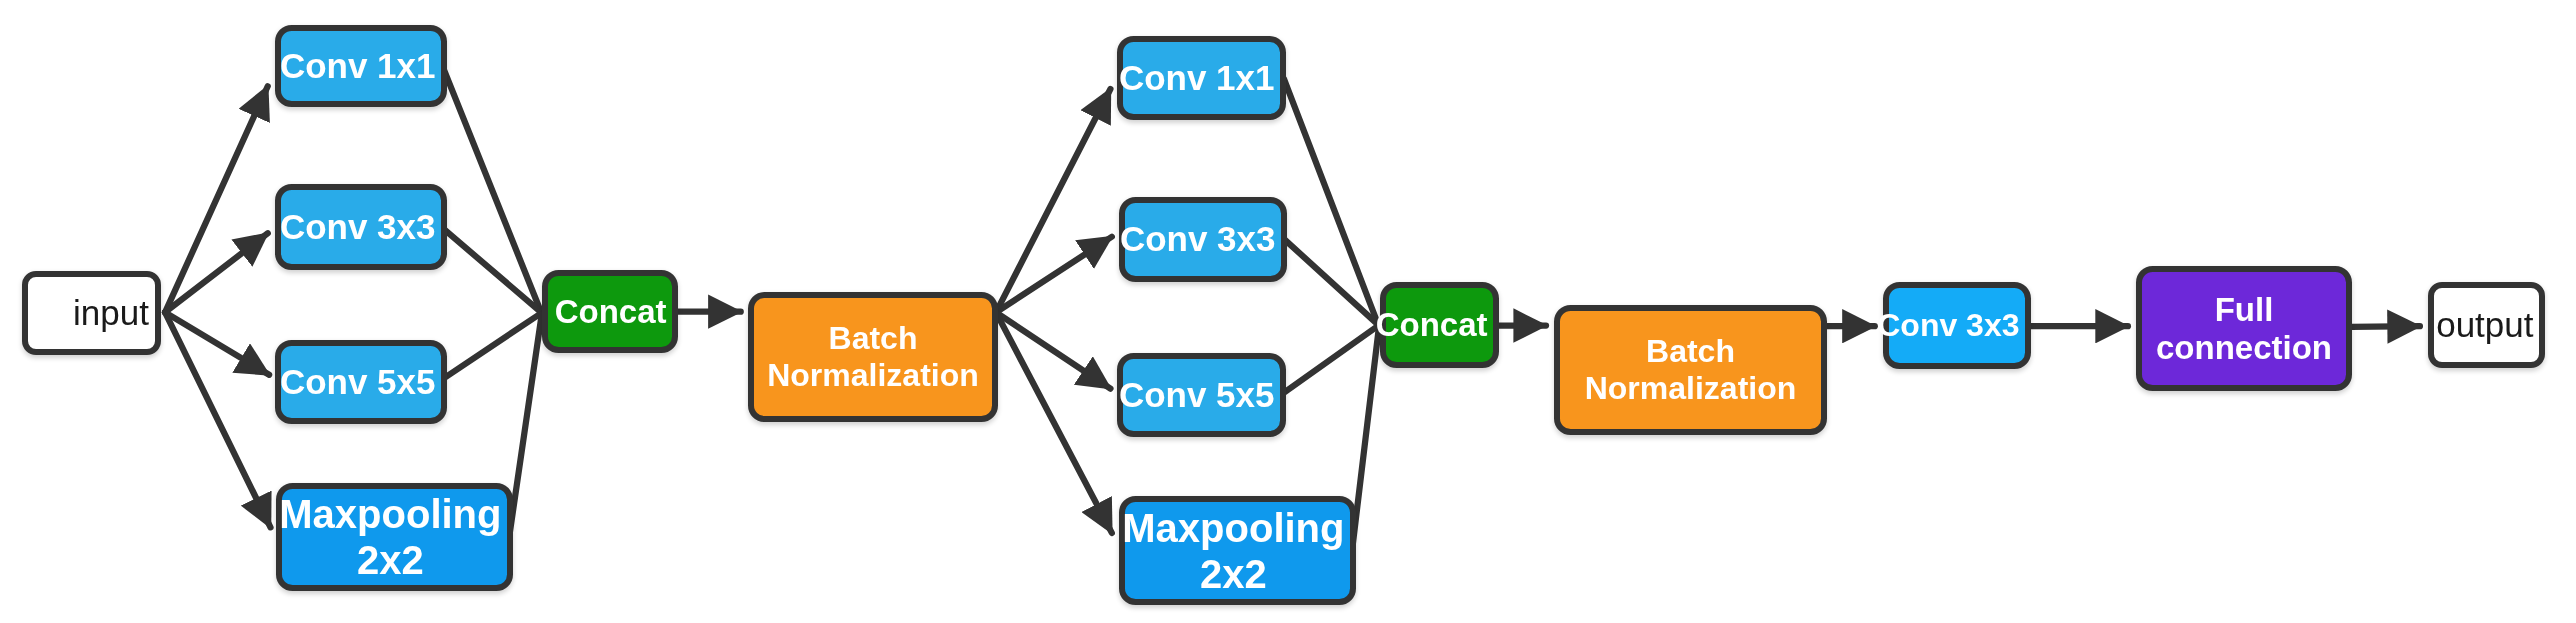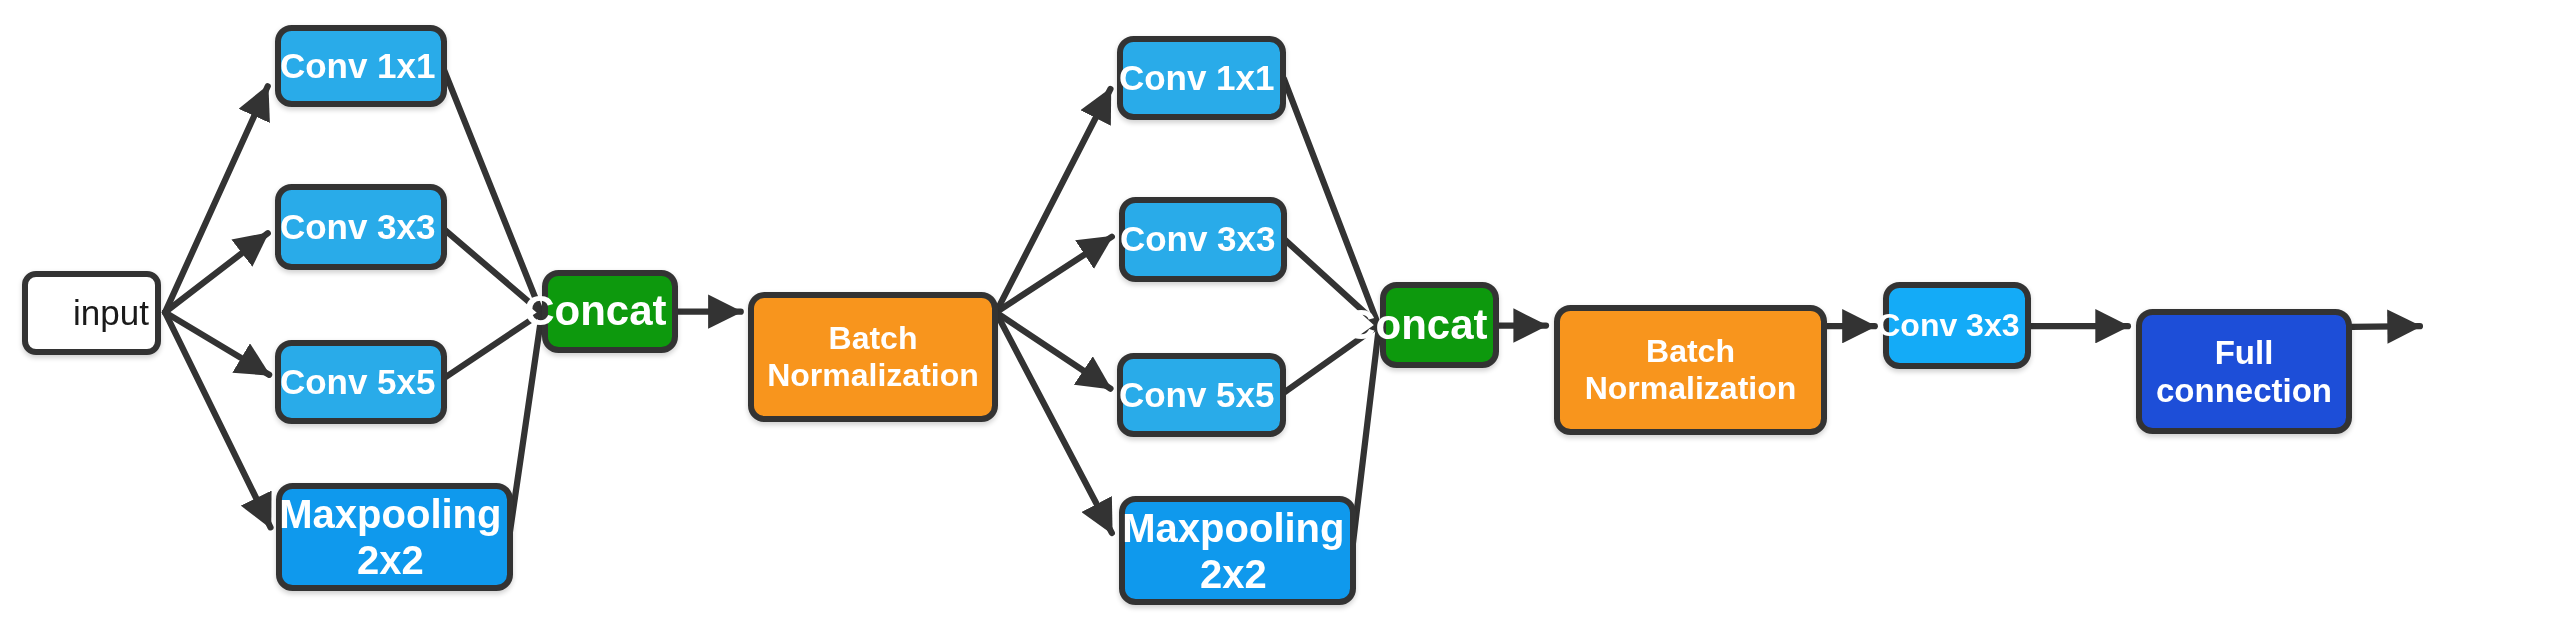--- a/index.html
+++ b/index.html
@@ -37,26 +37,26 @@
     line-height: 1.15;
     box-shadow: 0 2.1px 4.9px rgba(0,0,0,0.18);
   }
   .node .lbl { display: block; padding: 0 5.5px; }
   .node .nowrap { white-space: nowrap; }
   .blue      { background: #29ABE9; }
   .headblue  { background: #14ABF7; }
   .deepblue  { background: #0F99ED; }
   .green     { background: #0D990D; }
   .orange    { background: #F8951D; margin-top: 44px; }
-  .red       { background: #1d4ed8; margin-top: 43px; }
+  .red       { background: #6d28d9; }
   .io        { background: #FFFFFF; color: #1A1A1A; font-weight: 400; }
   .fs-io    { font-size: 35px; }
   .fs-conv  { font-size: 35px; }
   .fs-convh { font-size: 32px; }
-  .fs-cat   { font-size: 42px; }
+  .fs-cat   { font-size: 33px; }
   .fs-pool  { font-size: 40px; }
   .fs-bn    { font-size: 32px; }
   .fs-fc    { font-size: 33px; }
 </style>
 </head>
 <body>
 
 <div class="canvas">
 
   <svg class="edges" viewBox="0 0 3714 899" xmlns="http://www.w3.org/2000/svg">
@@ -137,15 +137,18 @@
   <div class="node orange fs-bn" style="left:1554px;top:261px;width:273px;height:130px">
     <span class="lbl">Batch Normalization</span>
   </div>
 
   <div class="node headblue fs-convh" style="left:1883px;top:282px;width:148px;height:87px">
     <span class="lbl nowrap">Conv 3x3</span>
   </div>
   <div class="node red fs-fc" style="left:2136px;top:266px;width:216px;height:125px">
     <span class="lbl">Full connection</span>
   </div>
+  <div class="node io fs-io" style="left:2428px;top:282px;width:117px;height:86px;border-radius:14px">
+    <span class="lbl nowrap">output</span>
+  </div>
 
 </div>
 
 
 </body></html>

